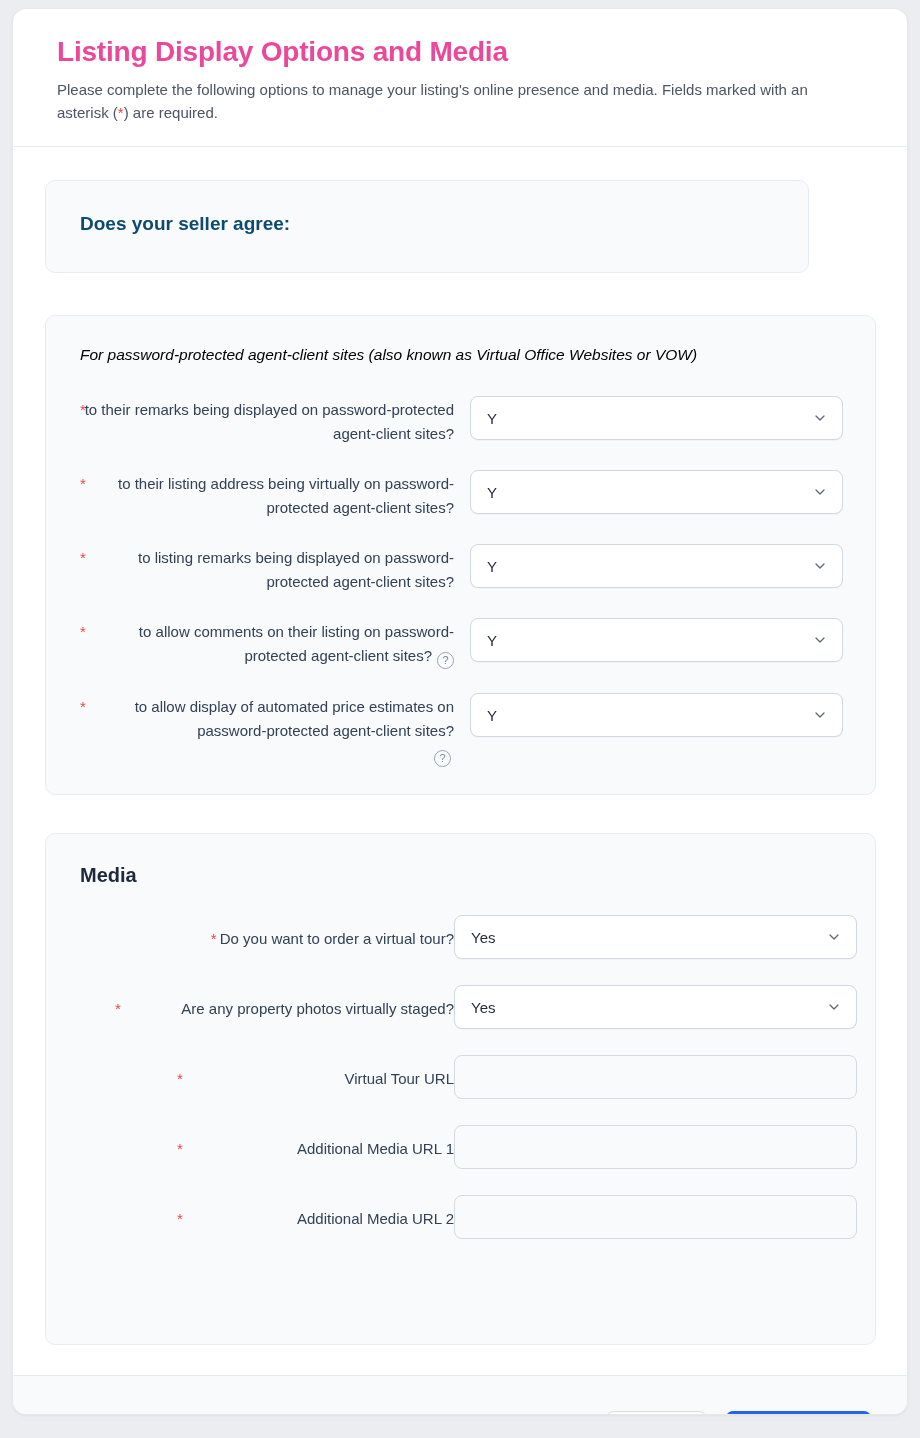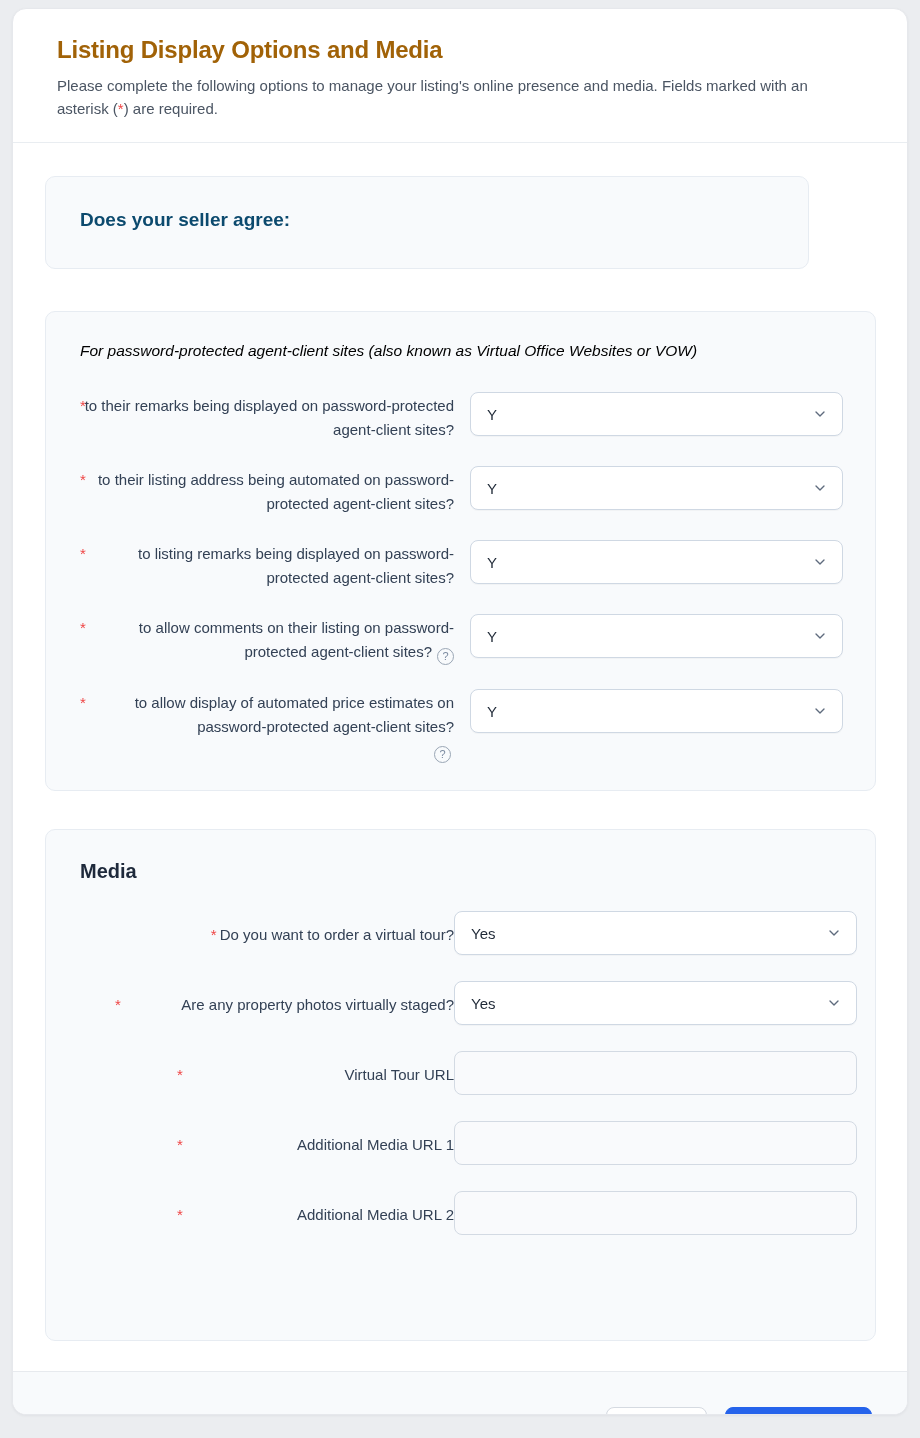--- a/index.html
+++ b/index.html
@@ -18,23 +18,23 @@
     border: 1px solid #e6e8ec;
     border-radius: 14px;
     box-shadow: 0 1px 3px rgba(16,24,40,.05);
     overflow: hidden;
     display: flex;
     flex-direction: column;
   }
   
   .header { padding: 27px 44px 22px; }
   .page-title {
-    font-size: 24px;
+    font-size: 28px;
     font-weight: 700;
-    color: #a16207;
+    color: #ec4899;
     letter-spacing: -0.2px;
   }
   .page-subtitle {
     margin-top: 11px;
     font-size: 15px;
     line-height: 1.5;
     color: #4b5563;
     max-width: 790px;
   }
   .req-red { color: #ef4444; }
@@ -212,21 +212,21 @@
               <svg width="16" height="16" viewBox="0 0 24 24" fill="none" stroke="#5f6b7d" stroke-width="2" stroke-linecap="round" stroke-linejoin="round">
                 <polyline points="6 9 12 15 18 9"></polyline>
               </svg>
             </span>
         </div>
       </div>
 
       <div class="vrow">
         <div class="flabel">
           <span class="req-abs ast-0">*</span>
-          <span>to their listing address being automated on password-protected agent-client sites?</span>
+          <span>to their listing address being virtually on password-protected agent-client sites?</span>
         </div>
         <div class="selectbox">
           <span>Y</span>
           <span class="chev">
               <svg width="16" height="16" viewBox="0 0 24 24" fill="none" stroke="#5f6b7d" stroke-width="2" stroke-linecap="round" stroke-linejoin="round">
                 <polyline points="6 9 12 15 18 9"></polyline>
               </svg>
             </span>
         </div>
       </div>

